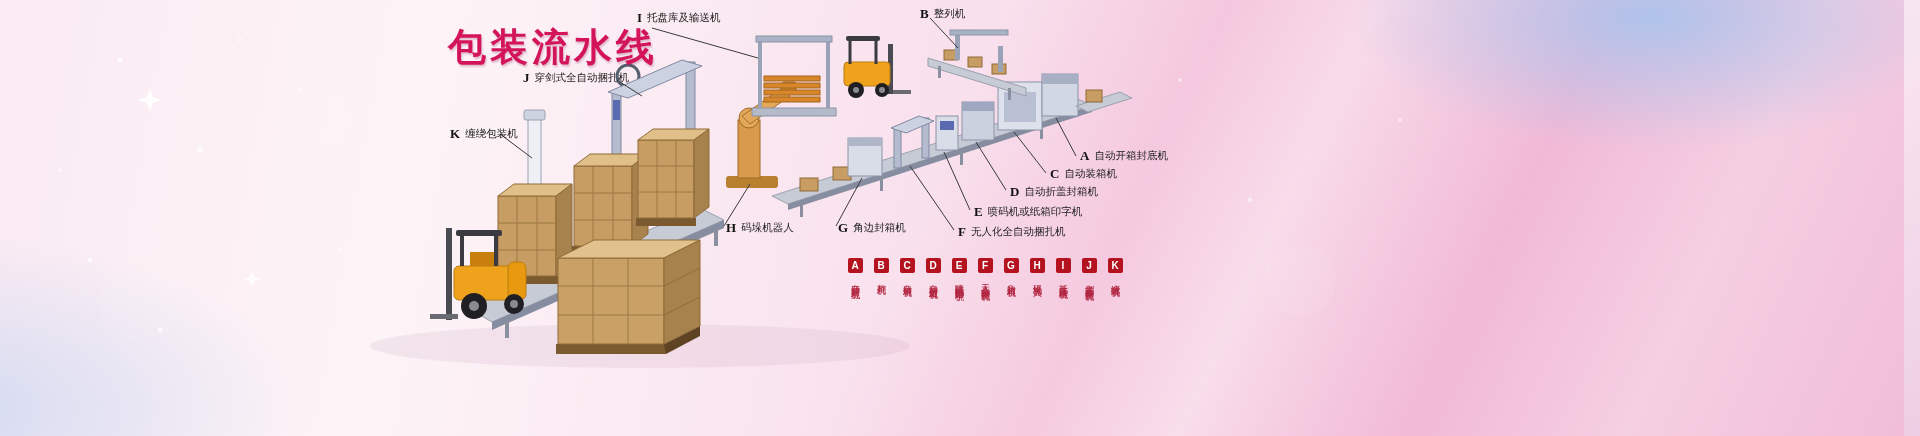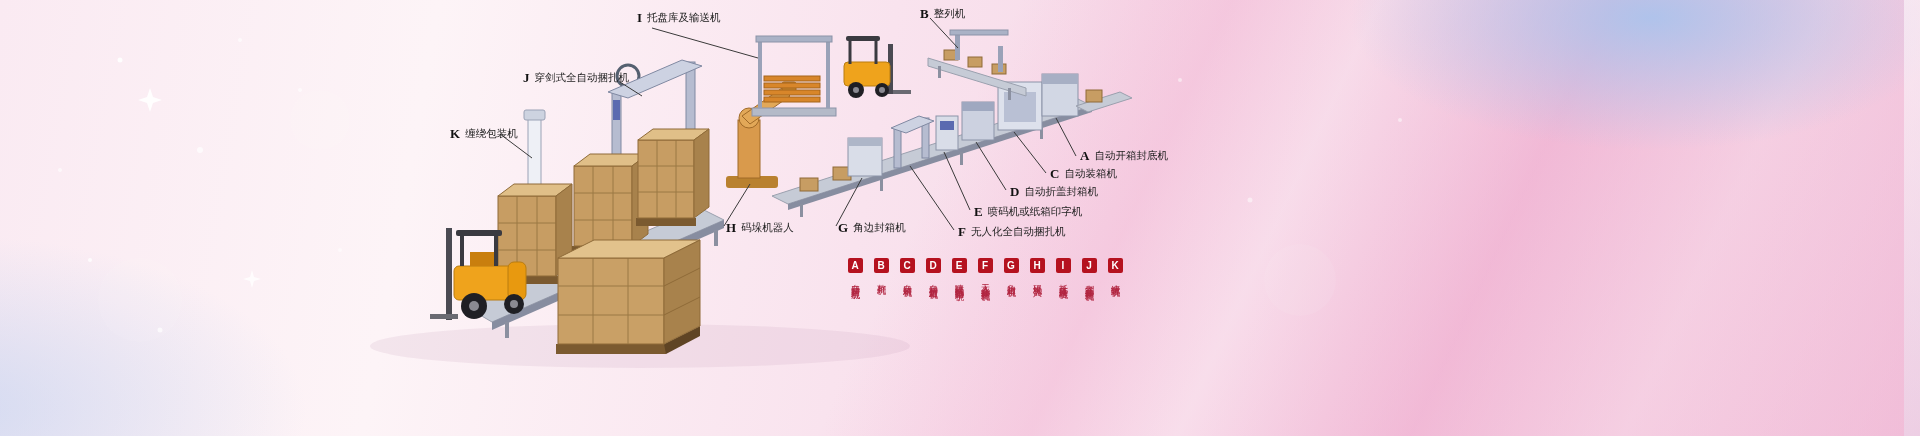--- a/index.html
+++ b/index.html
@@ -252,20 +252,21 @@
       <line x1="1076" y1="156" x2="1056" y2="118"></line>
       <line x1="1046" y1="173" x2="1014" y2="132"></line>
       <line x1="1006" y1="190" x2="976" y2="142"></line>
       <line x1="970" y1="210" x2="944" y2="152"></line>
       <line x1="954" y1="230" x2="910" y2="166"></line>
       <line x1="836" y1="226" x2="862" y2="178"></line>
       <line x1="724" y1="226" x2="750" y2="184"></line>
     </g>
   </svg>
 
+  <div class="page-title">包装流水线</div>
 
   <div class="callout" style="left:450px;top:126px">
     <span class="co-letter">K</span>
     <span class="co-text">缠绕包装机</span>
   </div>
   <div class="callout" style="left:523px;top:70px">
     <span class="co-letter">J</span>
     <span class="co-text">穿剑式全自动捆扎机</span>
   </div>
   <div class="callout" style="left:637px;top:10px">

